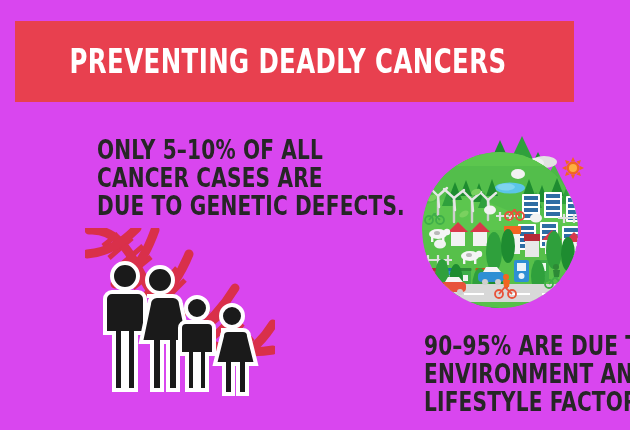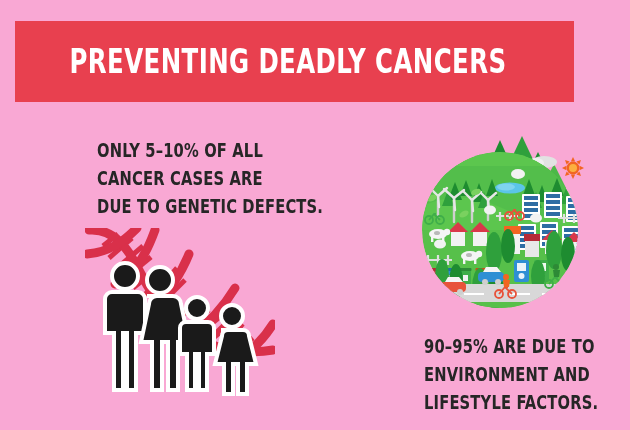--- a/index.html
+++ b/index.html
@@ -10,21 +10,21 @@
     width: 630px;
     height: 430px;
     background: #ffffff;
     font-family: "Liberation Sans", sans-serif;
     overflow: hidden;
   }
   #infographic {
     position: relative;
     width: 630px;
     height: 430px;
-    background: #f9a8d4;
+    background: #d946ef;
   }
 
   
   #header-banner {
     position: absolute;
     left: 15px;
     top: 21px;
     width: 559px;
     height: 81px;
     background: #e8404f;
@@ -45,21 +45,21 @@
     transform-origin: 50% 50%;
     white-space: nowrap;
   }
 
   
   .stat-block {
     position: absolute;
     color: #262626;
     font-family: "Liberation Sans Narrow", "DejaVu Sans Condensed", "Liberation Sans", sans-serif;
     font-weight: bold;
-    font-size: 19px;
+    font-size: 26px;
     line-height: 28px;
     letter-spacing: 0.2px;
     white-space: nowrap;
   }
   .stat-block .line {
     display: block;
     transform: scaleX(0.86);
     transform-origin: 0 50%;
   }
   #stat-genetic {

